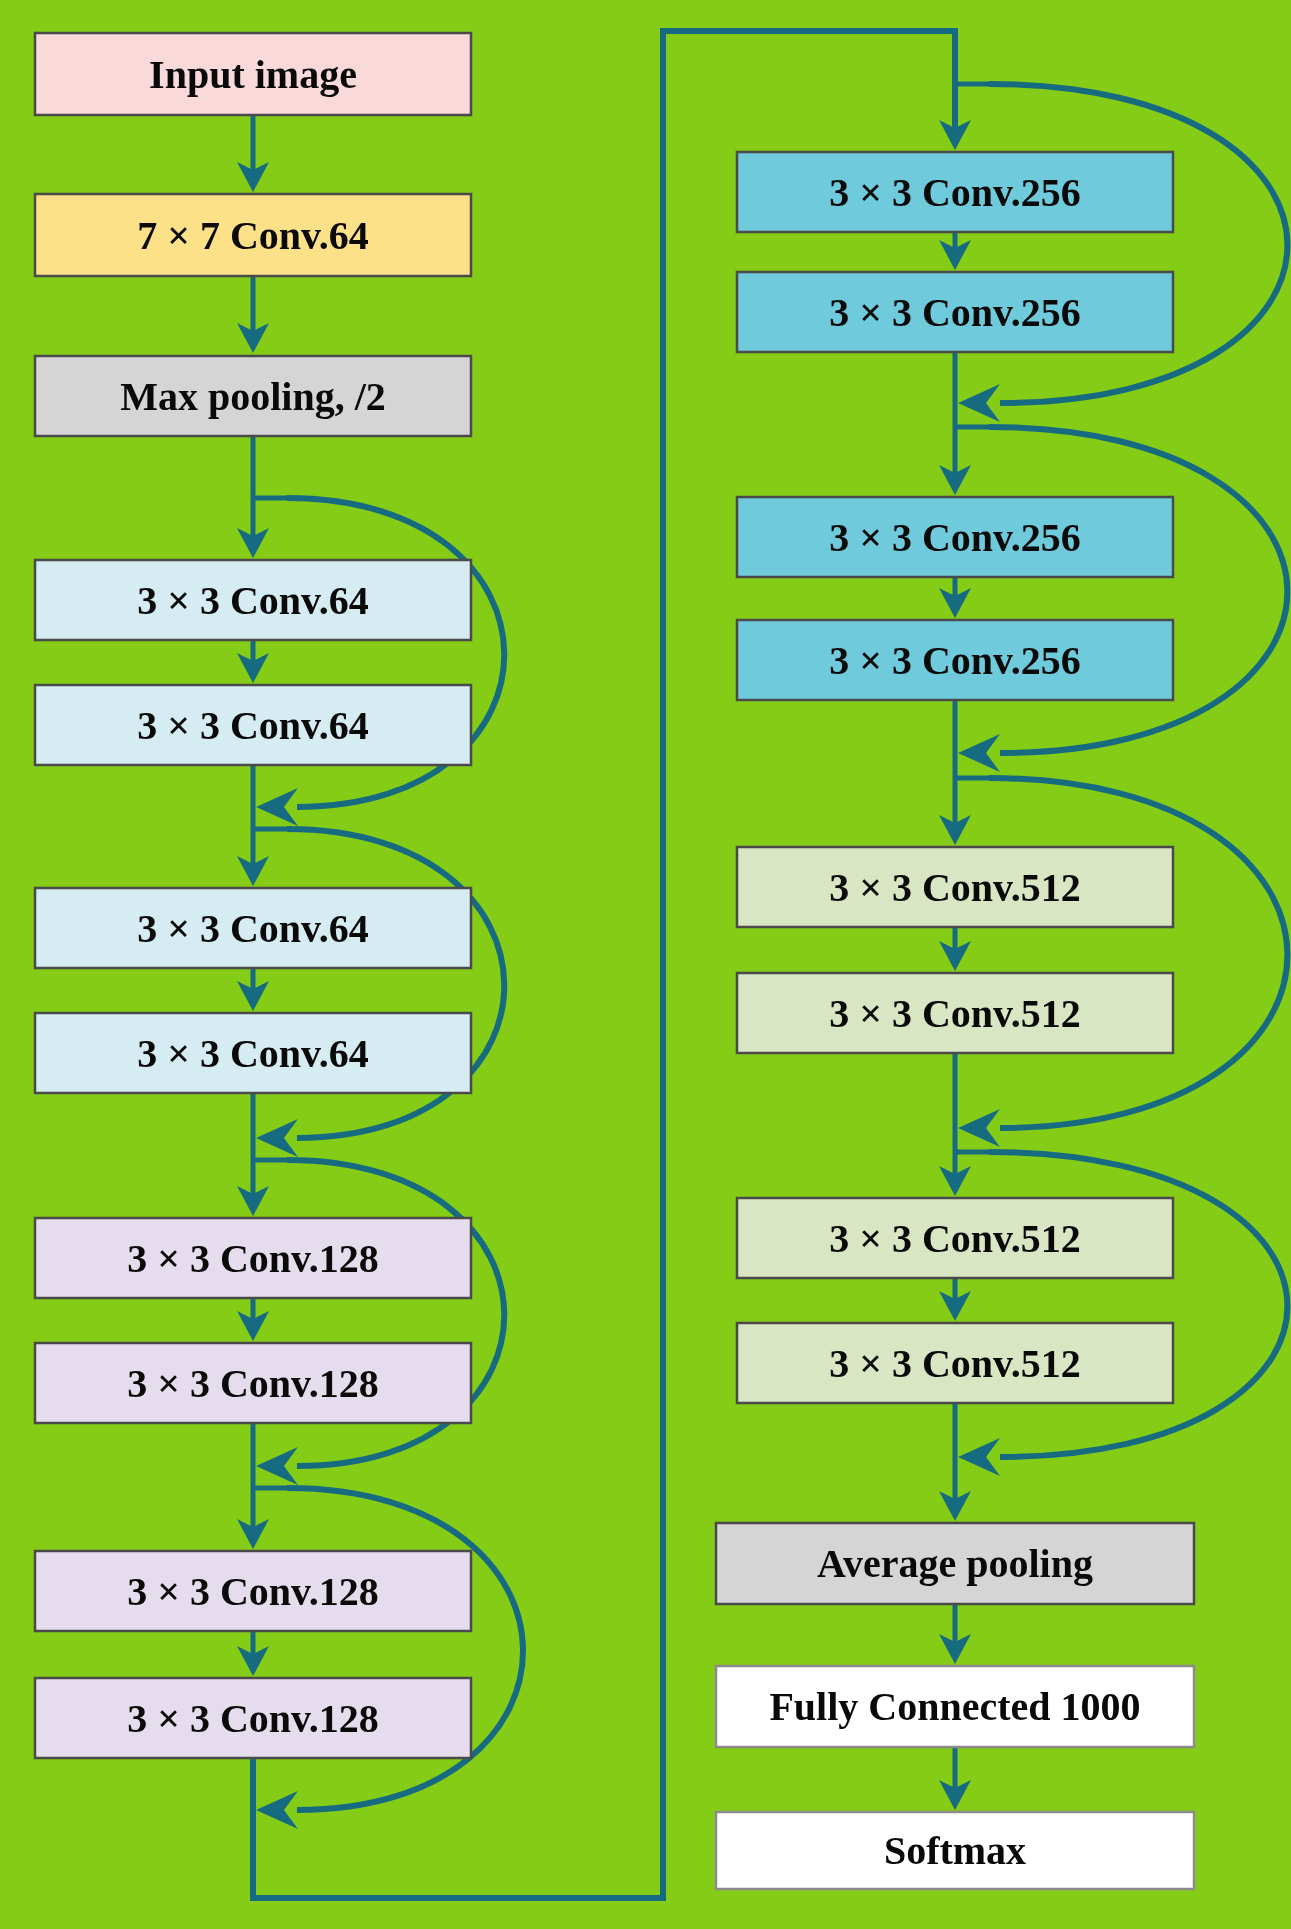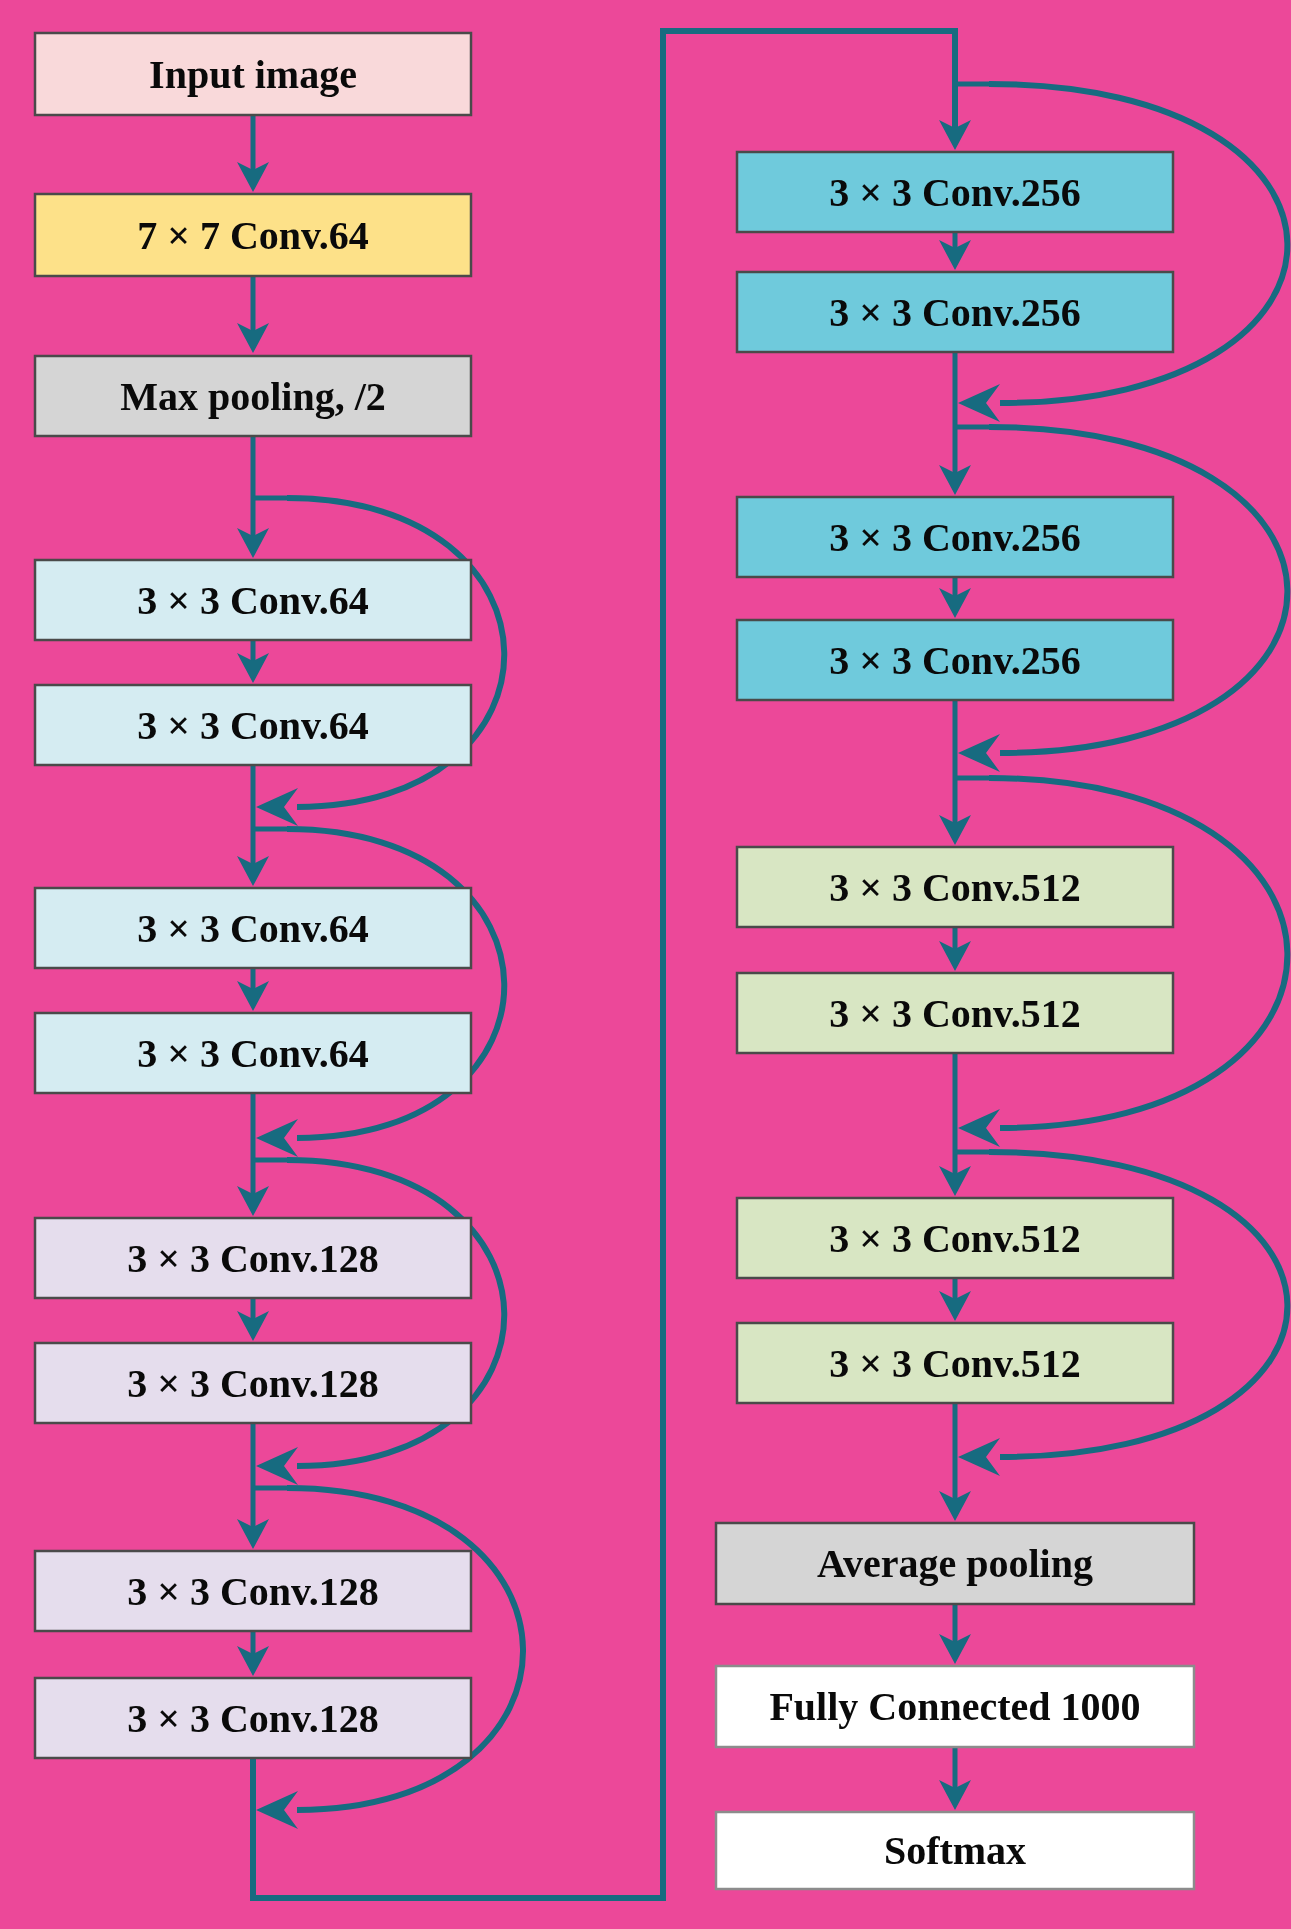--- a/index.html
+++ b/index.html
@@ -1,16 +1,16 @@
 <!DOCTYPE html>
 <html><head>
 <meta charset="utf-8">
 <style>
   html,body{margin:0;padding:0;background:#ffffff;}
-  .canvas{position:relative;width:1291px;height:1929px;background:#ec4899;overflow:hidden;}
+  .canvas{position:relative;width:1291px;height:1929px;background:#84cc16;overflow:hidden;}
   svg{display:block;}
   .lbl{font-family:"Liberation Serif","DejaVu Serif",serif;font-weight:700;font-size:40px;fill:#0a0a0a;text-anchor:middle;}
 </style>
 </head>
 <body>
 
 <div class="canvas">
 <svg width="1291" height="1929" viewBox="0 0 1291 1929" xmlns="http://www.w3.org/2000/svg">
 
   <g stroke="#176b80" stroke-width="5" fill="none">

